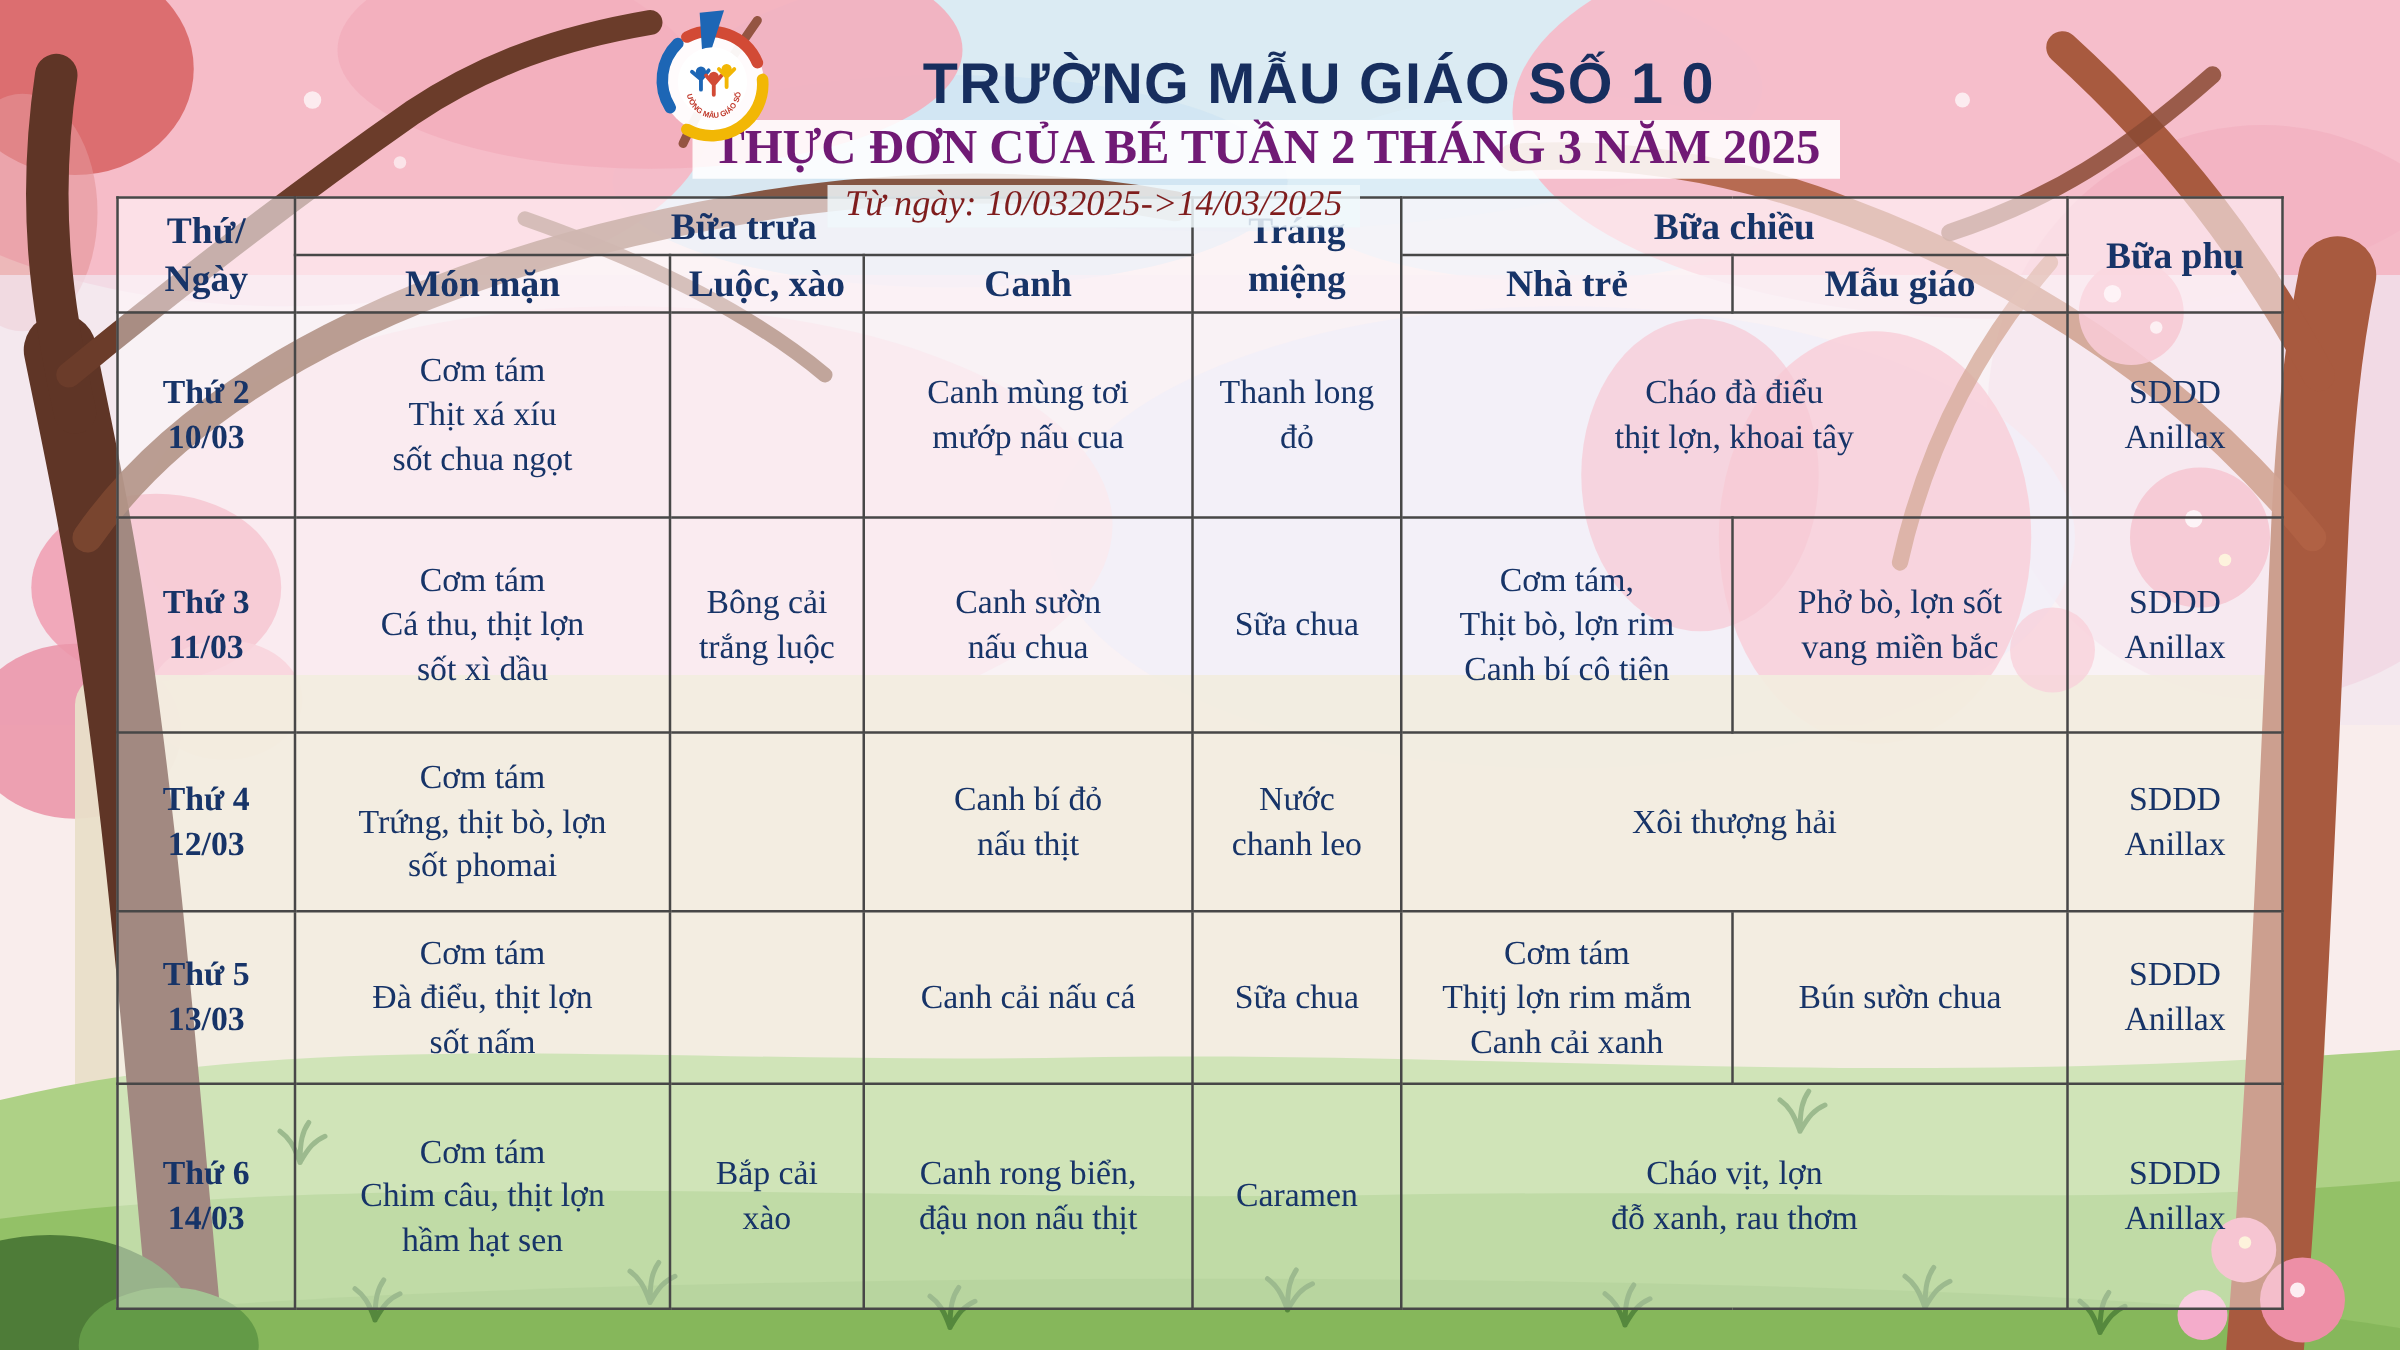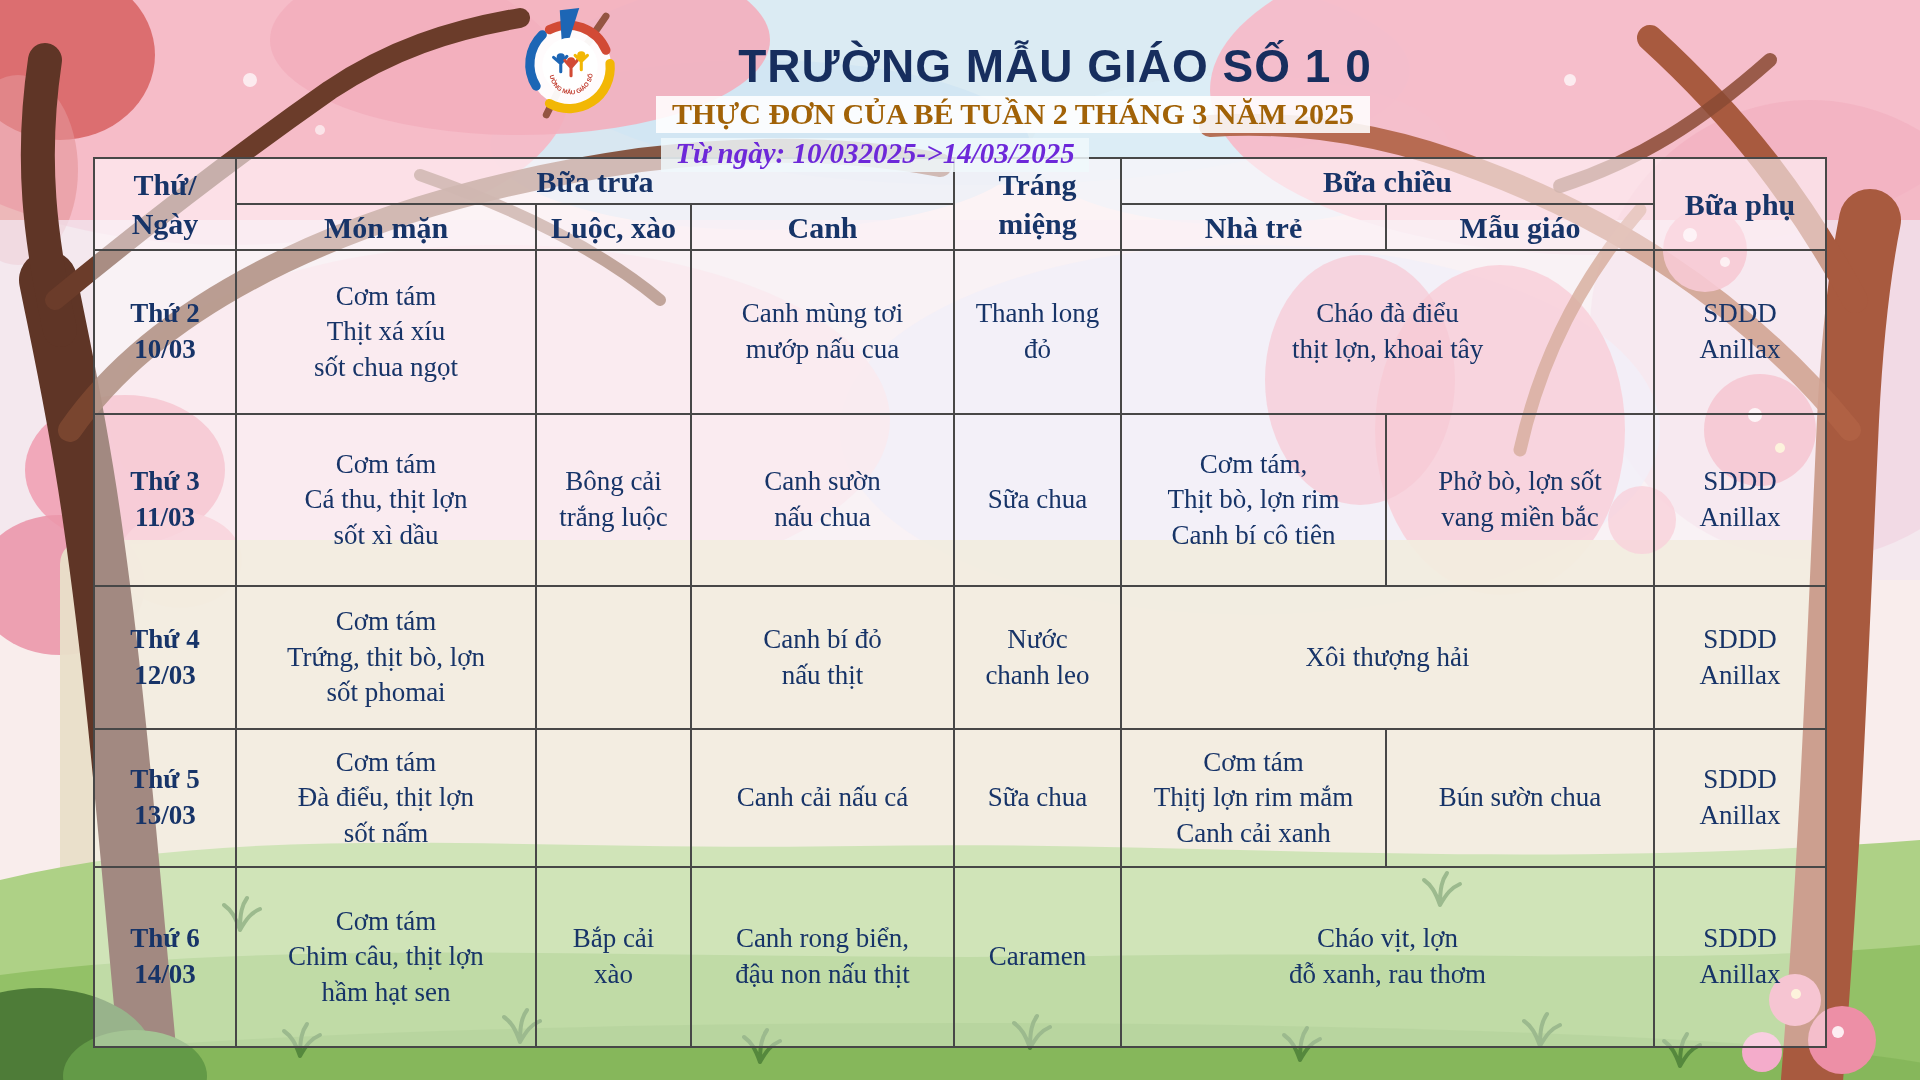--- a/index.html
+++ b/index.html
@@ -11,29 +11,29 @@
   
   .header{position:absolute;left:0;top:0;width:100%;z-index:3;text-align:center;margin-top:28px;}
   .school-name{
     margin:14px 0 0 0;transform:translateX(95px);
     font-family:"Liberation Sans",sans-serif;font-weight:800;
     font-size:46px;letter-spacing:1px;color:#172e5e;line-height:1.05;
   }
   .menu-title-band{
     display:inline-block;transform:translateX(53px);margin-top:6px;
     background:rgba(255,255,255,0.88);padding:1px 16px 3px 16px;
-    font-size:30px;font-weight:bold;color:#a16207;line-height:1.1;
+    font-size:39px;font-weight:bold;color:#701a75;line-height:1.1;
   }
   .date-band{
     display:block;margin-top:5px;
   }
   .date-band span{
     display:inline-block;transform:translateX(-85px);
     background:rgba(240,248,252,0.85);padding:0 14px 2px 14px;
-    font-size:29px;font-weight:bold;font-style:italic;color:#6d28d9;line-height:1.1;
+    font-size:29px;font-weight:normal;font-style:italic;color:#7f1d1d;line-height:1.1;
   }
   .logo{position:absolute;left:500px;top:4px;width:140px;height:118px;z-index:4;}
   
   table.menu{
     position:absolute;left:93px;top:157px;z-index:2;
     border-collapse:collapse;table-layout:fixed;width:1732px;
     background:rgba(255,255,255,0.42);
   }
   table.menu th,table.menu td{
     border:2px solid #474747;text-align:center;vertical-align:middle;

